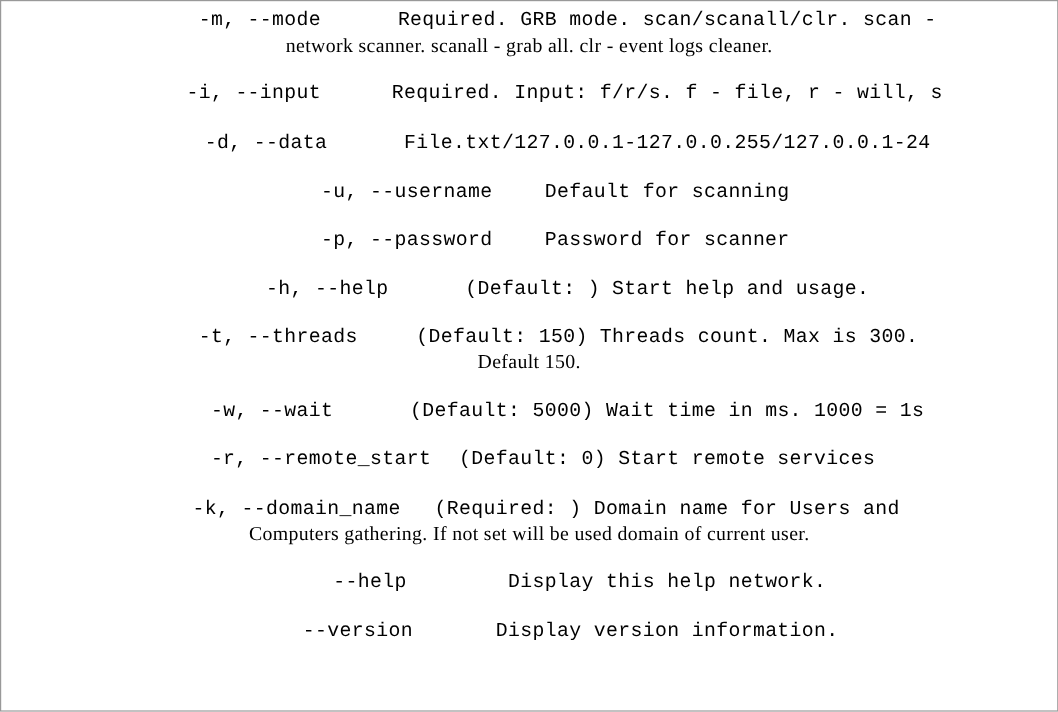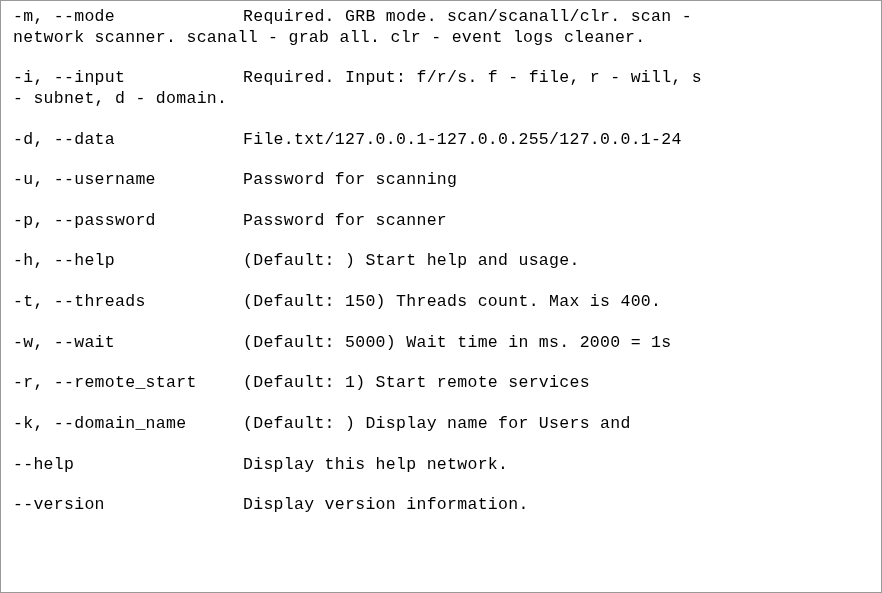--- a/index.html
+++ b/index.html
@@ -15,76 +15,79 @@
       font-family: "Courier New", Courier, monospace;
       font-size: 16.5px;
       line-height: 1.25;
       color: #000;
       padding: 6px 12px;
       letter-spacing: 0.3px;
     }
     .entry {
       margin-bottom: 20px;
       white-space: nowrap;
+      text-align: center;
     }
     .entry:last-child {
       margin-bottom: 0;
     }
     .flag {
       display: inline-block;
       width: 230px;
       vertical-align: top;
     }
     .cont {
       display: block;
+      font-family: Liberation Serif, serif;
     }
   </style>
 </head>
 <body>
 
 <div class="entry">
   <span class="flag">-m, --mode</span><span>Required. GRB mode. scan/scanall/clr. scan -</span>
   <span class="cont">network scanner. scanall - grab all.  clr - event logs cleaner.</span>
 </div>
 
 <div class="entry">
   <span class="flag">-i, --input</span><span>Required. Input: f/r/s. f - file, r - will, s</span>
-  <span class="cont">- subnet, d - domain.</span>
 </div>
 
 <div class="entry">
   <span class="flag">-d, --data</span><span>File.txt/127.0.0.1-127.0.0.255/127.0.0.1-24</span>
 </div>
 
 <div class="entry">
-  <span class="flag">-u, --username</span><span>Password for scanning</span>
+  <span class="flag">-u, --username</span><span>Default for scanning</span>
 </div>
 
 <div class="entry">
   <span class="flag">-p, --password</span><span>Password for scanner</span>
 </div>
 
 <div class="entry">
   <span class="flag">-h, --help</span><span>(Default: ) Start help and usage.</span>
 </div>
 
 <div class="entry">
-  <span class="flag">-t, --threads</span><span>(Default: 150) Threads count. Max is 400.</span>
+  <span class="flag">-t, --threads</span><span>(Default: 150) Threads count. Max is 300.</span>
+  <span class="cont">Default 150.</span>
 </div>
 
 <div class="entry">
-  <span class="flag">-w, --wait</span><span>(Default: 5000) Wait time in ms. 2000 = 1s</span>
+  <span class="flag">-w, --wait</span><span>(Default: 5000) Wait time in ms. 1000 = 1s</span>
 </div>
 
 <div class="entry">
-  <span class="flag">-r, --remote_start</span><span>(Default: 1) Start remote services</span>
+  <span class="flag">-r, --remote_start</span><span>(Default: 0) Start remote services</span>
 </div>
 
 <div class="entry">
-  <span class="flag">-k, --domain_name</span><span>(Default: ) Display name for Users and</span>
+  <span class="flag">-k, --domain_name</span><span>(Required: ) Domain name for Users and</span>
+  <span class="cont">Computers gathering. If not set will be used domain of current user.</span>
 </div>
 
 <div class="entry">
   <span class="flag">--help</span><span>Display this help network.</span>
 </div>
 
 <div class="entry">
   <span class="flag">--version</span><span>Display version information.</span>
 </div>
 

